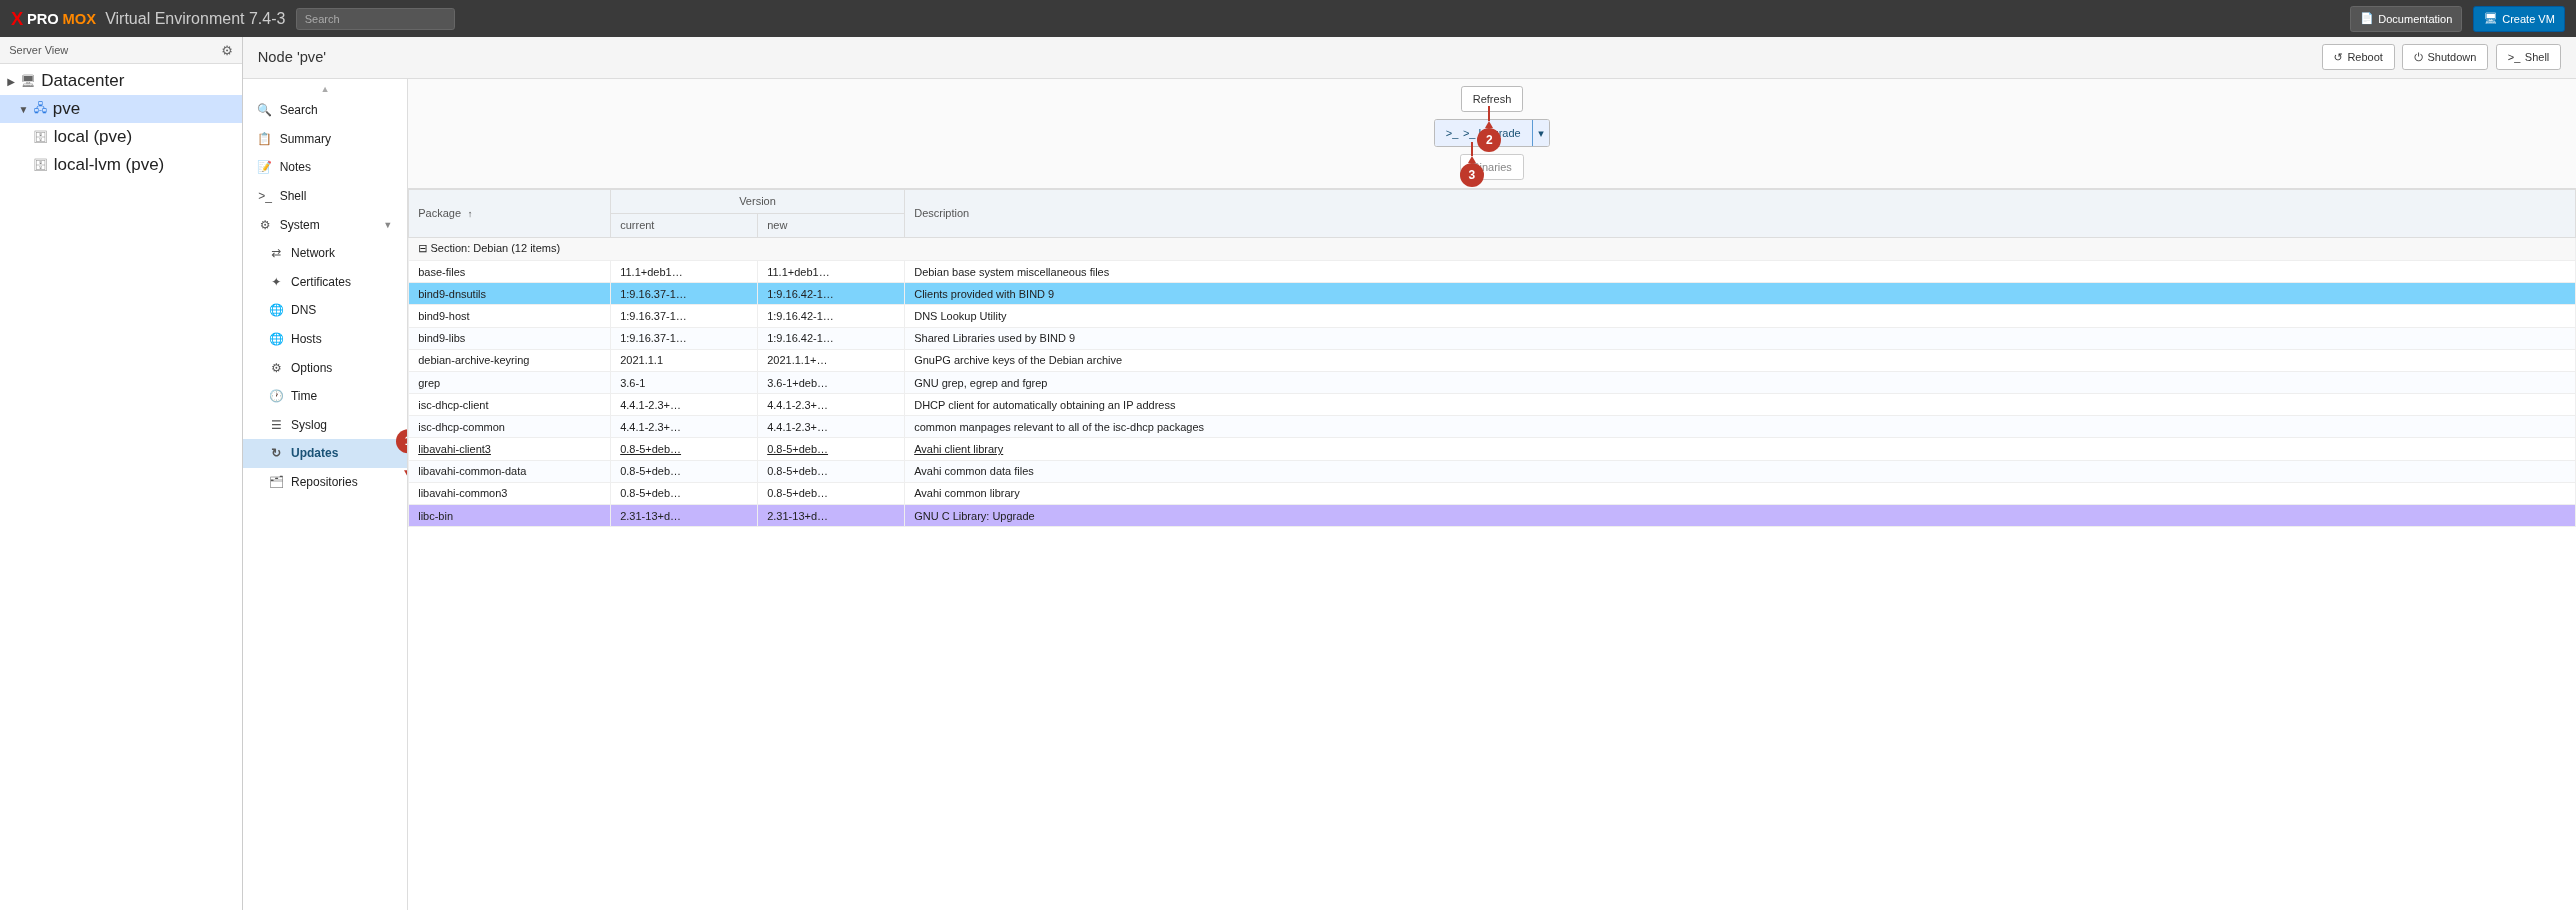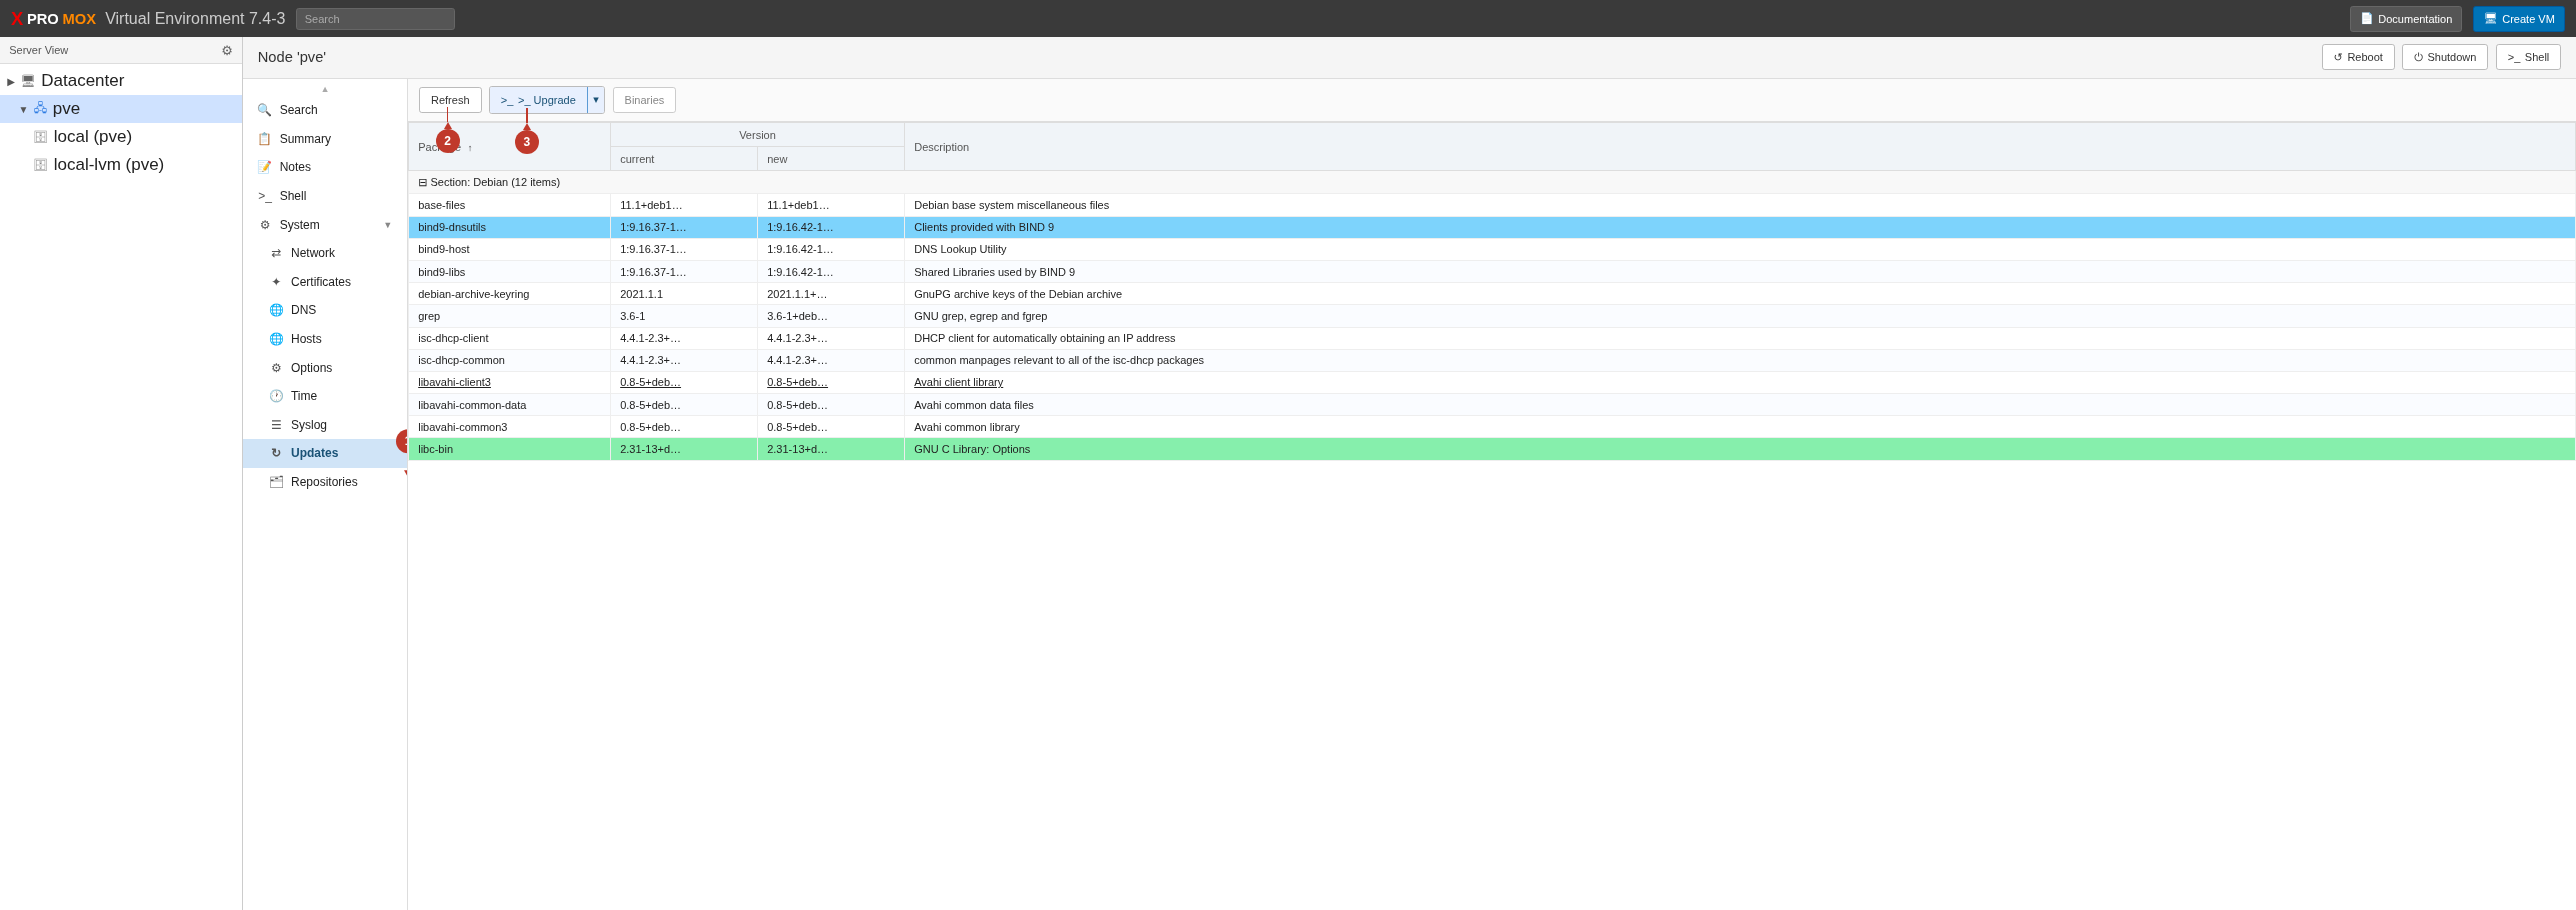--- a/index.html
+++ b/index.html
@@ -253,21 +253,21 @@
           </div>
         </div>
         <div class="nav-item sub">
           <span class="nav-icon">🗂</span>
           <span class="nav-label">Repositories</span>
         </div>
       </div>
 
       <div class="updates-panel">
 
-        <div class="updates-toolbar" style="position:relative;">
+        <div class="updates-toolbar" style="position:relative;flex-direction:column;">
           <div style="display:flex;align-items:center;gap:3.7px;position:relative;">
             <button class="upd-btn">
               <span>Refresh</span>
             </button>
 
             <div style="position:absolute;bottom:-40px;left:16.5px;display:flex;flex-direction:column;align-items:center;z-index:10;">
               <div style="width:1.8px;height:14.7px;background:#c0392b;"></div>
               <div style="width:0;height:0;border-left:4.6px solid transparent;border-right:4.6px solid transparent;border-bottom:7.3px solid #c0392b;"></div>
               <div style="width:24px;height:24px;border-radius:50%;background:#c0392b;color:#fff;font-size:12px;font-weight:bold;display:flex;align-items:center;justify-content:center;">2</div>
             </div>
@@ -377,25 +377,25 @@
     <td>0.8-5+deb…</td>
     <td>0.8-5+deb…</td>
     <td>Avahi common data files</td>
   </tr>
                 <tr style="background: rgb(255, 255, 255);">
     <td>libavahi-common3</td>
     <td>0.8-5+deb…</td>
     <td>0.8-5+deb…</td>
     <td>Avahi common library</td>
   </tr>
-                <tr style="background: #86efac;">
+                <tr style="background: #c4b5fd;">
     <td>libc-bin</td>
     <td>2.31-13+d…</td>
     <td>2.31-13+d…</td>
-    <td>GNU C Library: Options</td>
+    <td>GNU C Library: Upgrade</td>
   </tr>
               </tbody>
           </table>
         </div>
       </div>
     </div>
   </div>
 </div>
 
 

